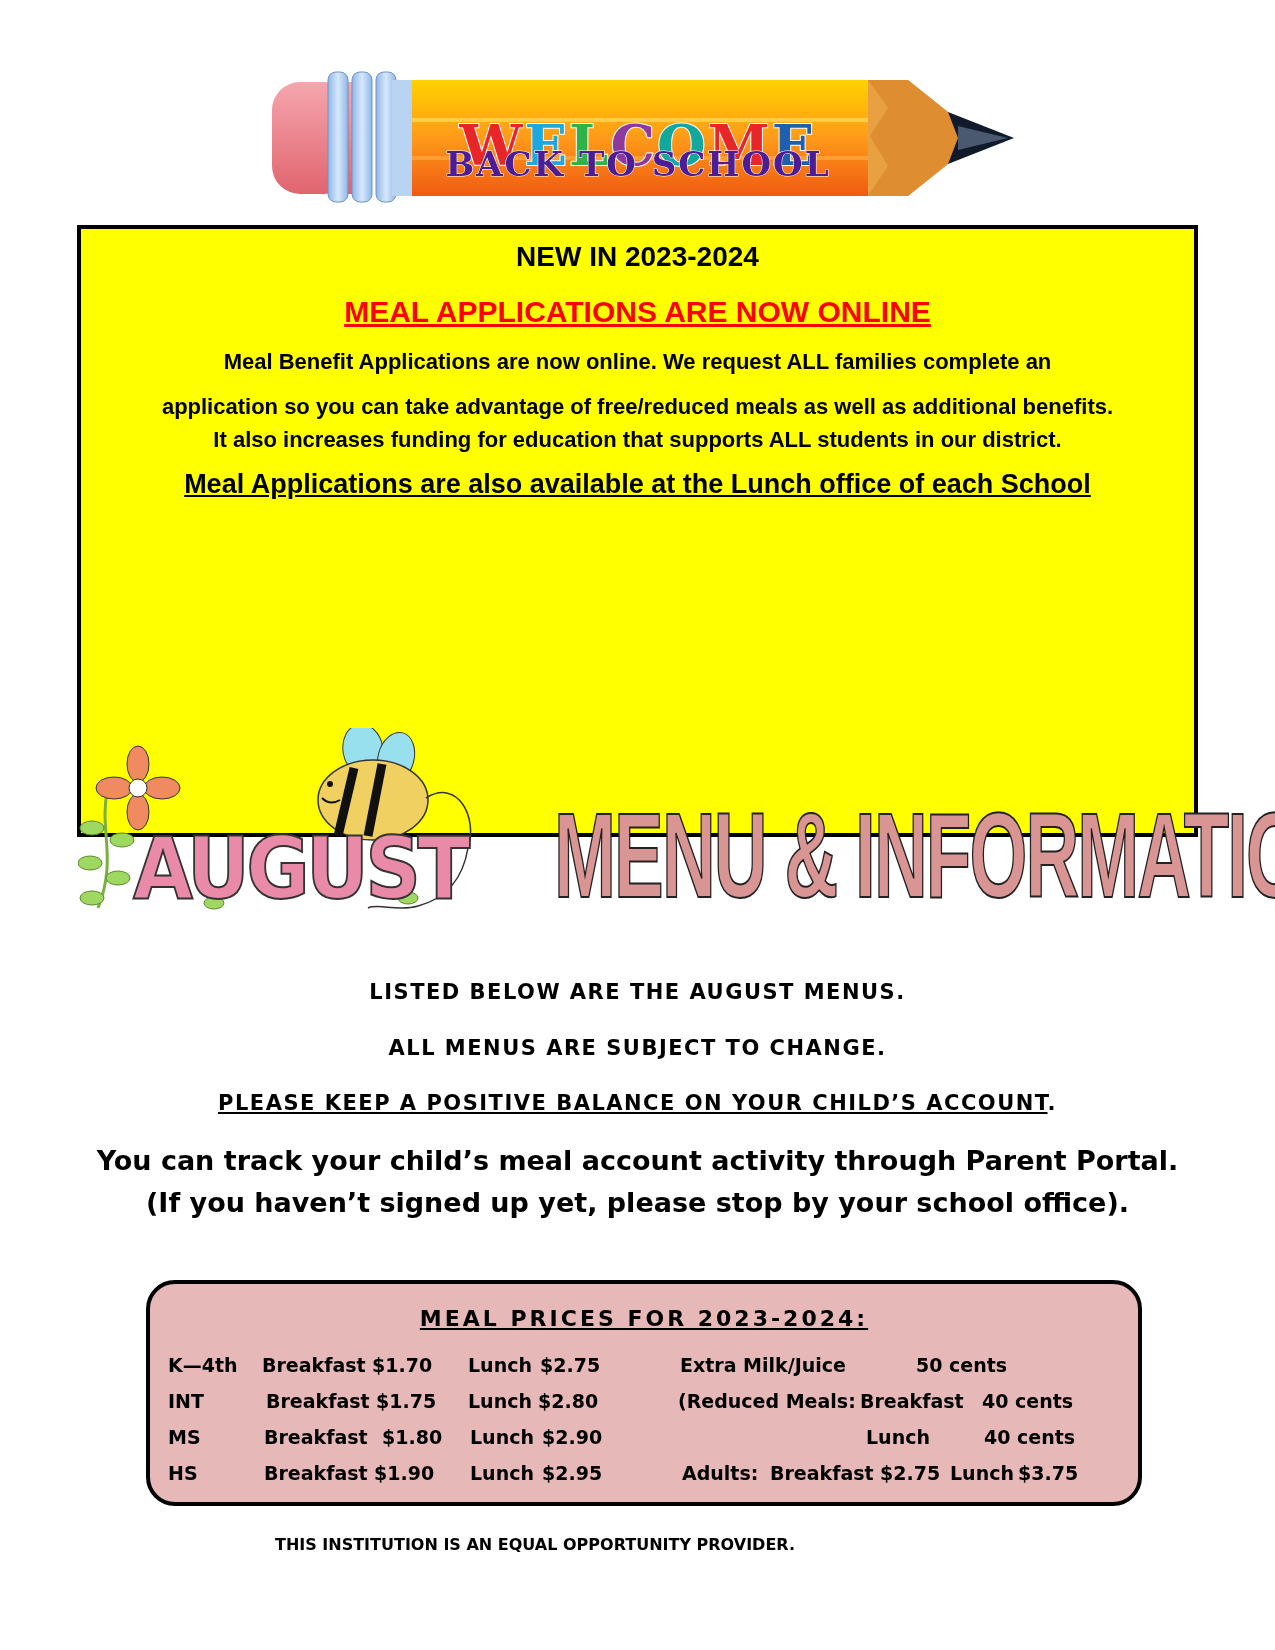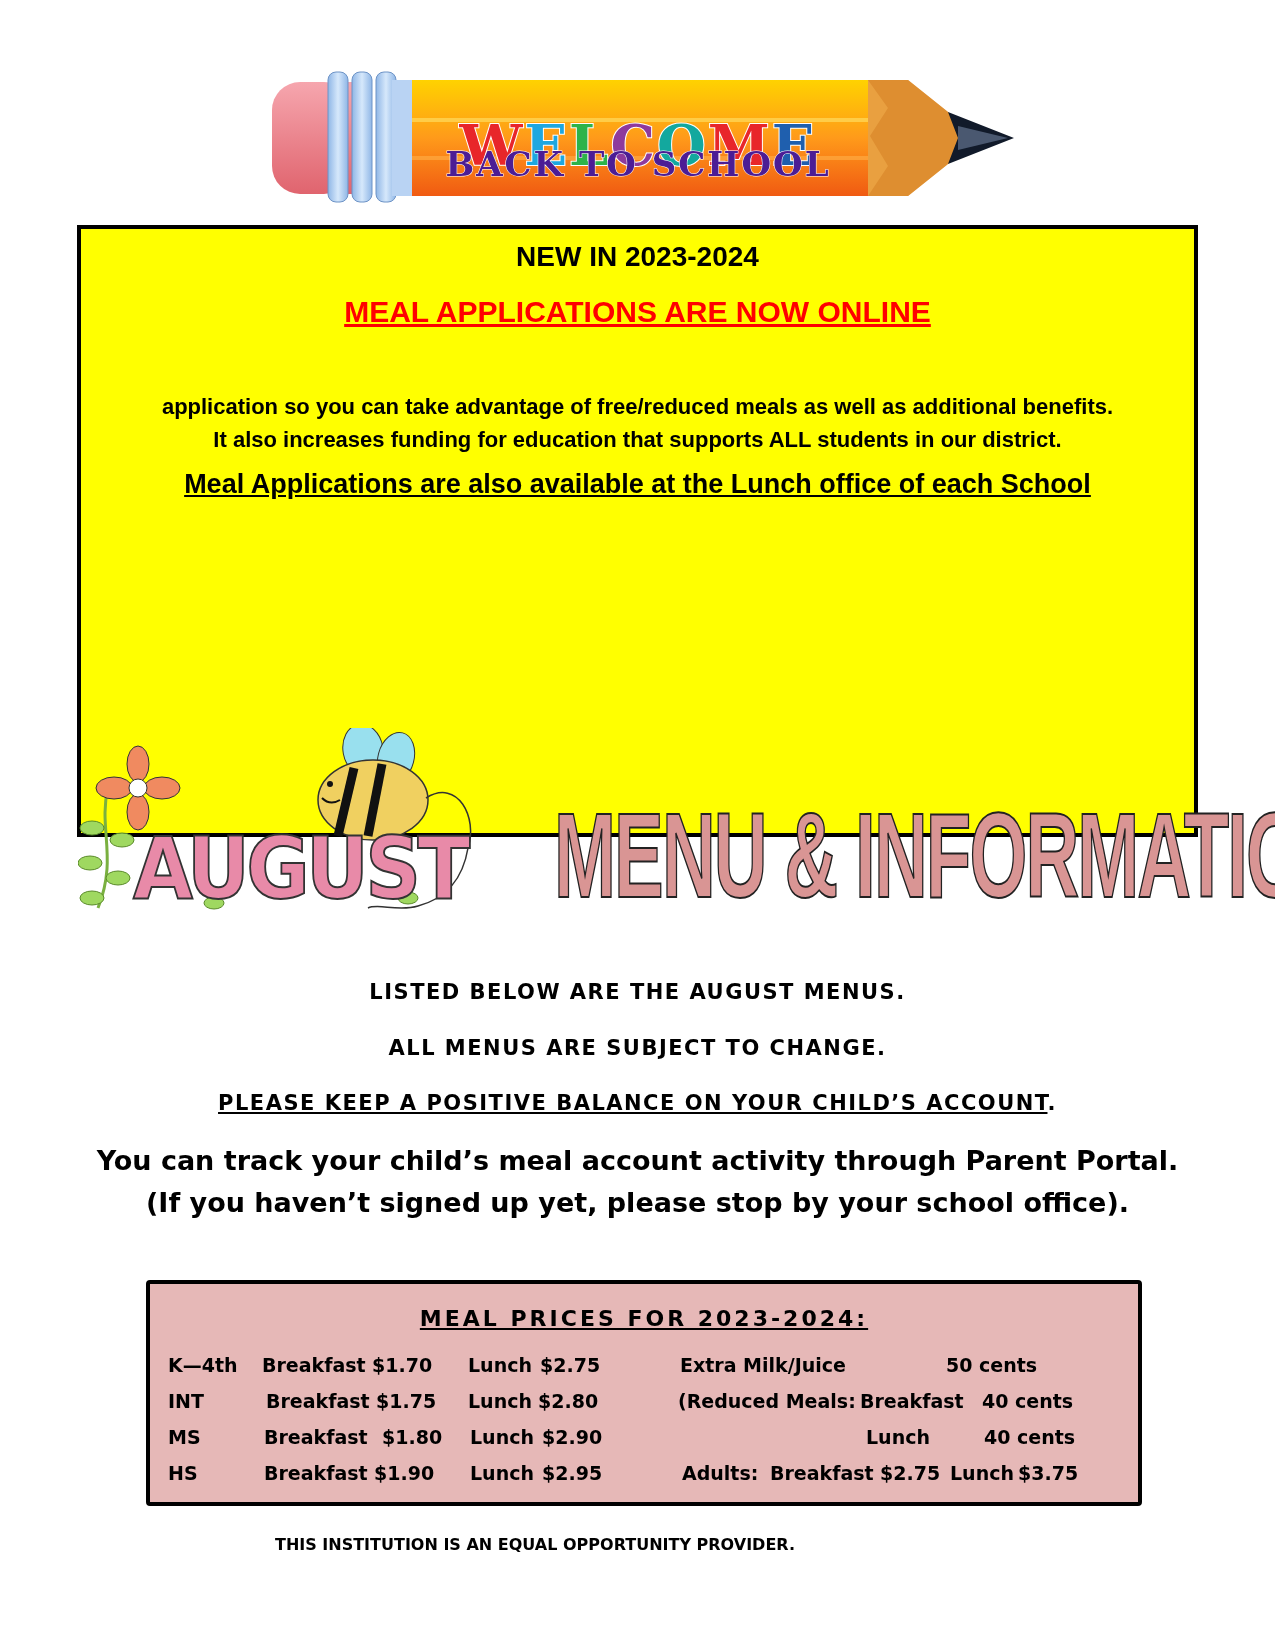--- a/index.html
+++ b/index.html
@@ -25,21 +25,21 @@
   .august-art { left: 78px; top: 728px; width: 440px; height: 200px; }
   .menu-title { left: 554px; top: 790px; width: 650px; height: 130px; }
 
   
   .info { left: 0; width: 1275px; text-align: center; font-family: "DejaVu Sans", sans-serif; font-weight: bold; }
   .caps { font-size: 21px; letter-spacing: 1.5px; }
   .u { text-decoration: underline; }
   .norm { font-size: 27px; }
 
   
-  .prices { left: 146px; top: 1280px; width: 996px; height: 226px; background: #e6b8b7; border: 4px solid #000; border-radius: 4px; box-sizing: border-box; font-family: "DejaVu Sans", sans-serif; font-weight: bold; font-size: 19px; }
+  .prices { left: 146px; top: 1280px; width: 996px; height: 226px; background: #e6b8b7; border: 4px solid #000; border-radius: 29px; box-sizing: border-box; font-family: "DejaVu Sans", sans-serif; font-weight: bold; font-size: 19px; }
   .prices-title { position:absolute; left:0; right:0; top: 22px; text-align:center; font-size: 22px; letter-spacing: 3px; text-decoration: underline; }
   .cell { position:absolute; white-space: nowrap; }
 
   .footer { left:0; width:1070px; top: 1535px; text-align:center; font-family: "DejaVu Sans", sans-serif; font-weight:bold; font-size: 16px; }
 </style>
 </head>
 <body>
 
 <div class="abs pencil">
   <svg width="748" height="140" viewBox="0 0 748 140">
@@ -75,20 +75,21 @@
   </svg>
   <div class="pencil-text-1">
     <span style="color:#e8262a">W</span><span style="color:#1ea7e0">E</span><span style="color:#2db34a">L</span><span style="color:#8e3a9d">C</span><span style="color:#13a89e">O</span><span style="color:#e8262a">M</span><span style="color:#1f5fae">E</span>
   </div>
   <div class="pencil-text-2">BACK TO SCHOOL</div>
 </div>
 
 <div class="abs notice">
   <div class="n-title">NEW IN 2023-2024</div>
   <div class="n-sub"><span>MEAL APPLICATIONS ARE NOW ONLINE</span></div>
+  <div class="n-body" style="top:120px">Meal Benefit Applications are now online.  We request ALL families complete an</div>
   <div class="n-body" style="top:165px">application so you can take advantage of free/reduced meals as well as additional benefits.</div>
   <div class="n-body" style="top:198px">It also increases funding for education that supports ALL students in our district.</div>
   <div class="n-link" style="top:240px"><span>Meal Applications are also available at the Lunch office of each School</span></div>
 </div>
 
 <div class="abs august-art">
   <svg width="440" height="200" viewBox="0 0 440 200">
 
     <path d="M30 60 C 20 100, 40 130, 20 180" stroke="#7ab040" stroke-width="3" fill="none"></path>
     <ellipse cx="14" cy="100" rx="12" ry="7" fill="#9fd860" stroke="#5a8a2a"></ellipse>
@@ -152,21 +153,21 @@
   <div class="cell" style="left:320px; top:142px">Lunch</div>
   <div class="cell" style="left:392px; top:142px">$2.90</div>
 
   <div class="cell" style="left:18px; top:178px">HS</div>
   <div class="cell" style="left:114px; top:178px">Breakfast</div>
   <div class="cell" style="left:224px; top:178px">$1.90</div>
   <div class="cell" style="left:320px; top:178px">Lunch</div>
   <div class="cell" style="left:392px; top:178px">$2.95</div>
 
   <div class="cell" style="left:530px; top:70px">Extra Milk/Juice</div>
-  <div class="cell" style="left:796px; top:70px">50 cents</div>
+  <div class="cell" style="left:766px; top:70px">50 cents</div>
   <div class="cell" style="left:528px; top:106px">(Reduced Meals:</div>
   <div class="cell" style="left:710px; top:106px">Breakfast</div>
   <div class="cell" style="left:832px; top:106px">40 cents</div>
   <div class="cell" style="left:716px; top:142px">Lunch</div>
   <div class="cell" style="left:834px; top:142px">40 cents</div>
   <div class="cell" style="left:532px; top:178px">Adults:</div>
   <div class="cell" style="left:620px; top:178px">Breakfast</div>
   <div class="cell" style="left:730px; top:178px">$2.75</div>
   <div class="cell" style="left:800px; top:178px">Lunch</div>
   <div class="cell" style="left:868px; top:178px">$3.75</div>

